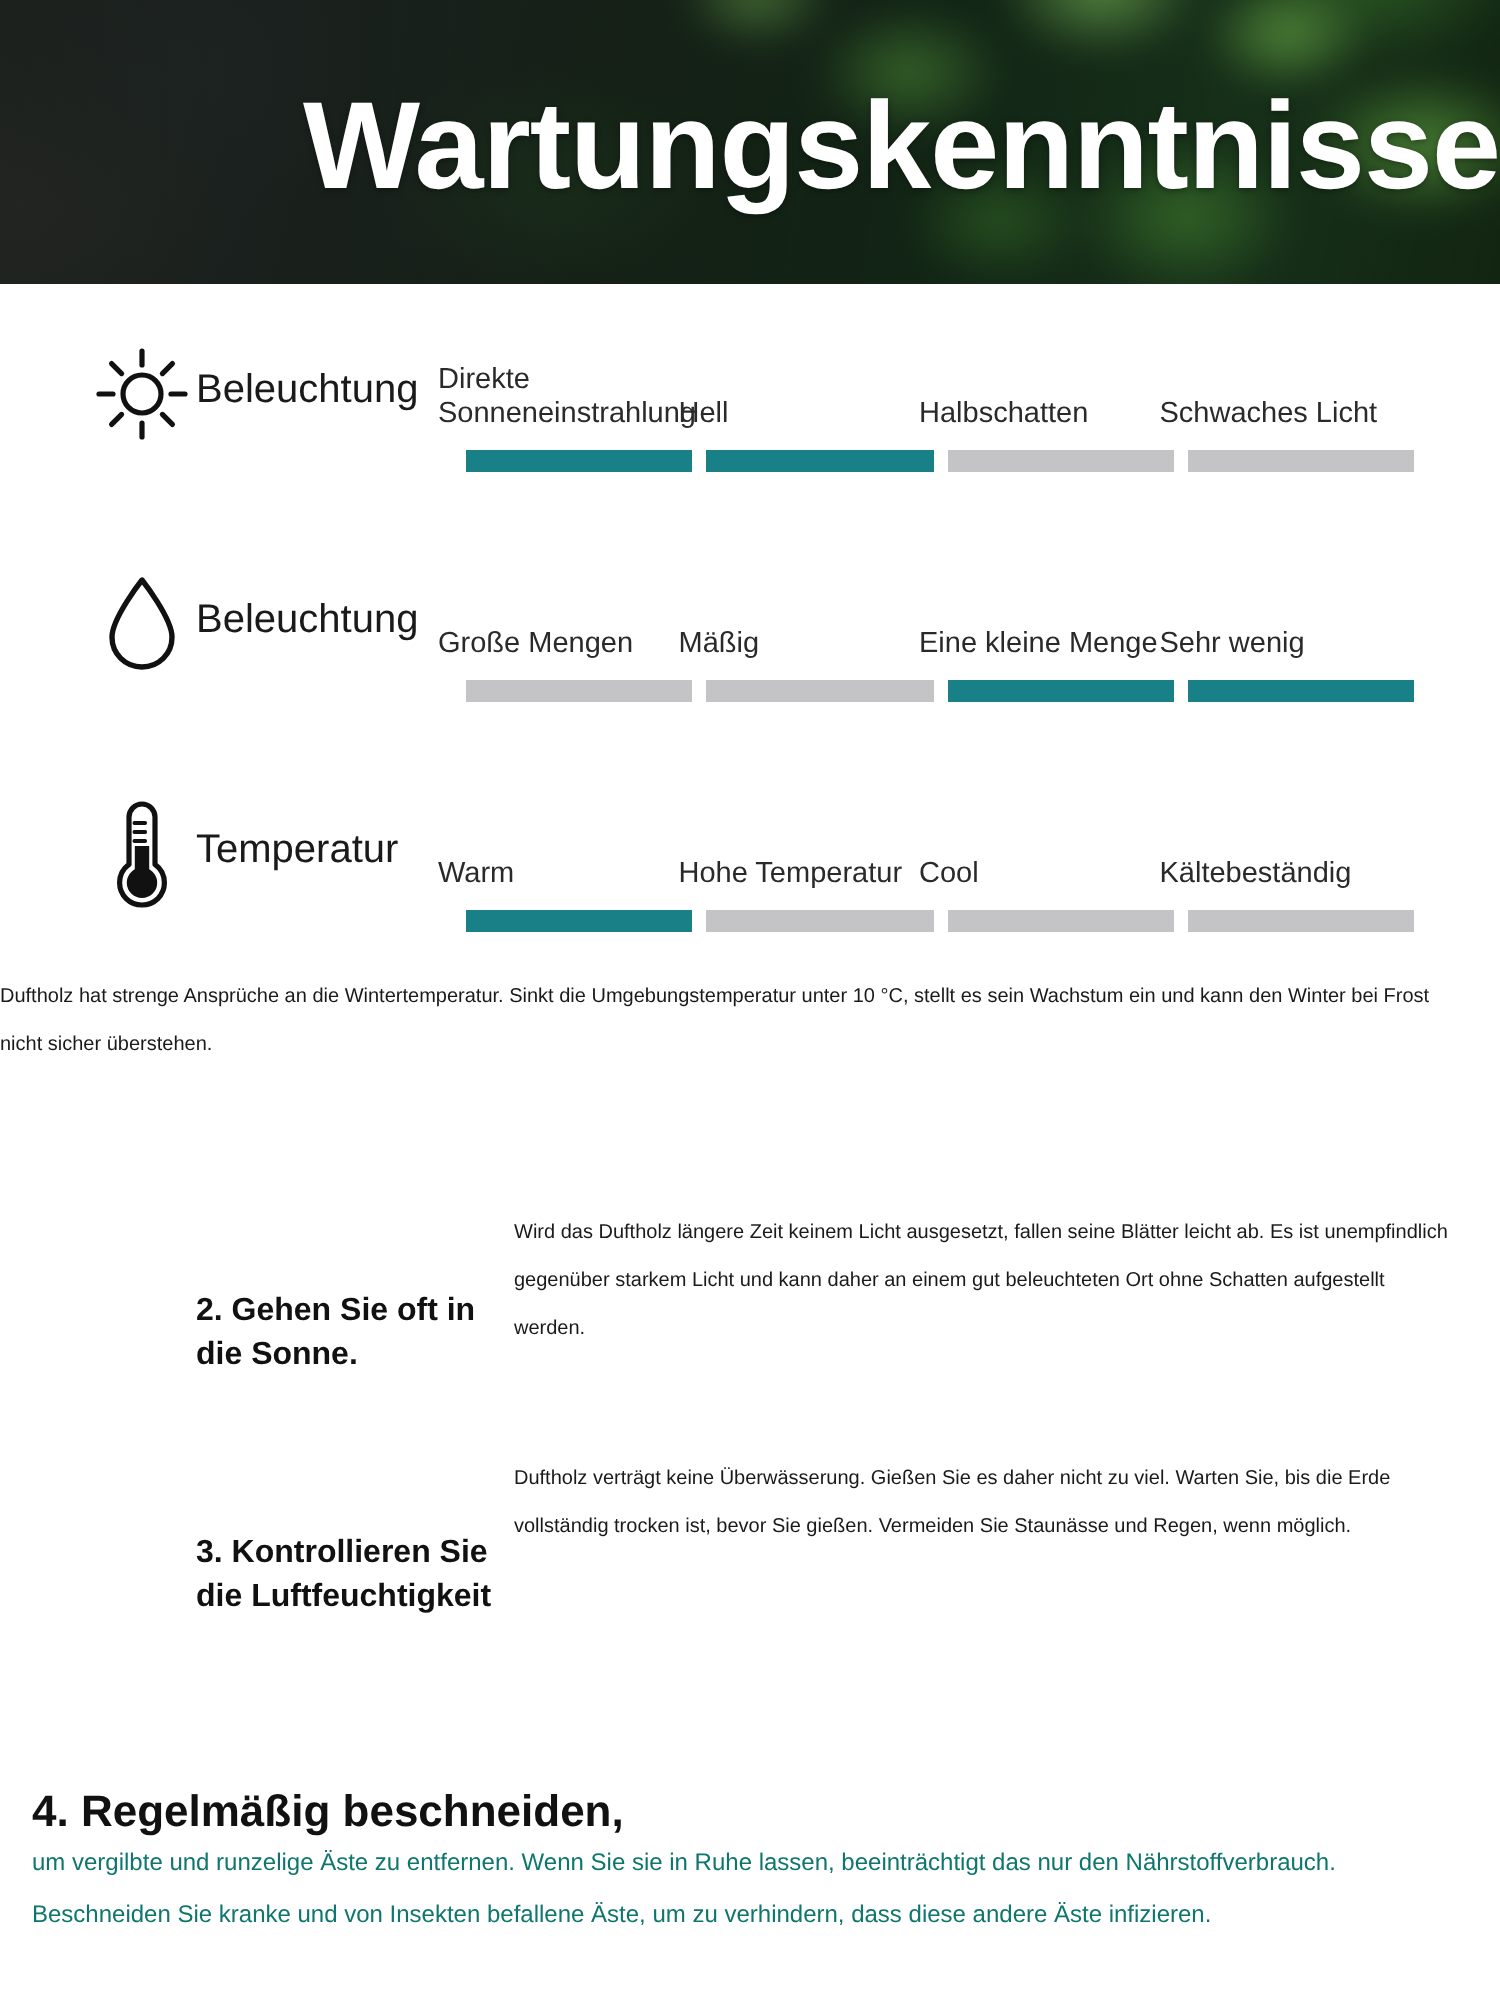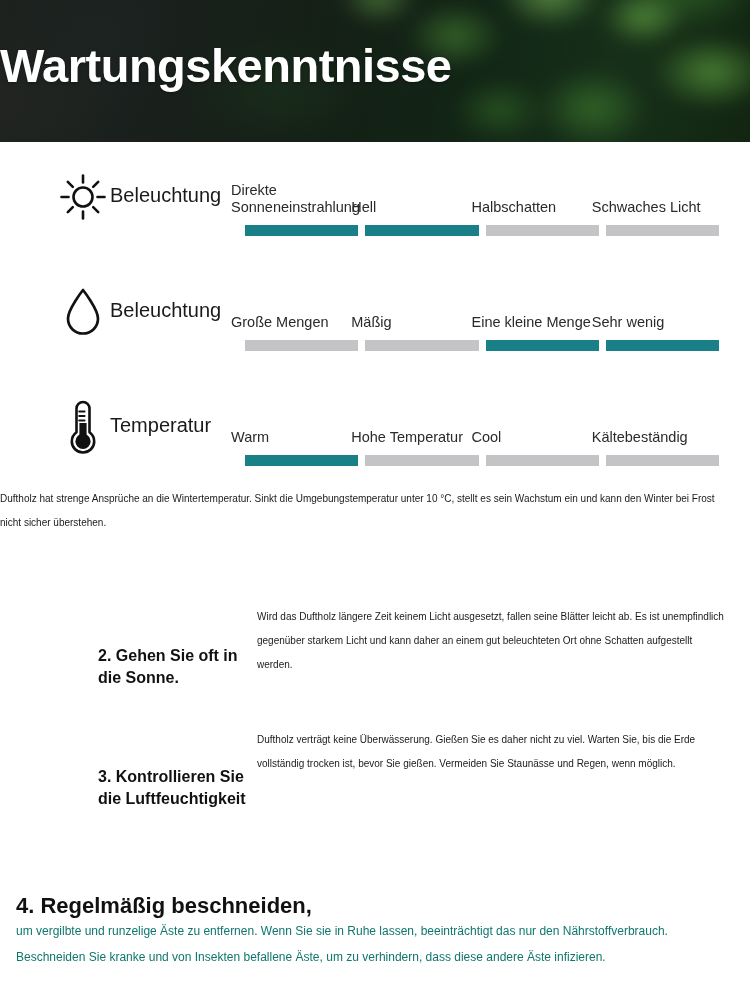--- a/index.html
+++ b/index.html
@@ -48,36 +48,35 @@
   }
   .header-shade {
     position: absolute;
     inset: 0;
     background: linear-gradient(90deg, rgba(10,14,11,.58) 0%, rgba(10,16,12,.42) 45%, rgba(10,16,12,.22) 100%);
   }
   .header-title {
     position: absolute;
     left: 0; right: 0;
     top: 38px;
-    text-align: left;
+    text-align: right;
     color: #ffffff;
-    font-size: 47px;
+    font-size: 62px;
     font-weight: bold;
     letter-spacing: -0.5px;
     text-shadow: 0 1px 3px rgba(0,0,0,.35);
     white-space: nowrap;
   }
 
   
   .care-section { position: relative; width: 750px; }
 
   .care-row {
     position: relative;
     height: 115px;
-    margin-left: 12px;
   }
 
   .care-icon {
     position: absolute;
     left: 42px;
     top: 26px;
     width: 58px;
     height: 58px;
     display: flex;
     align-items: center;

